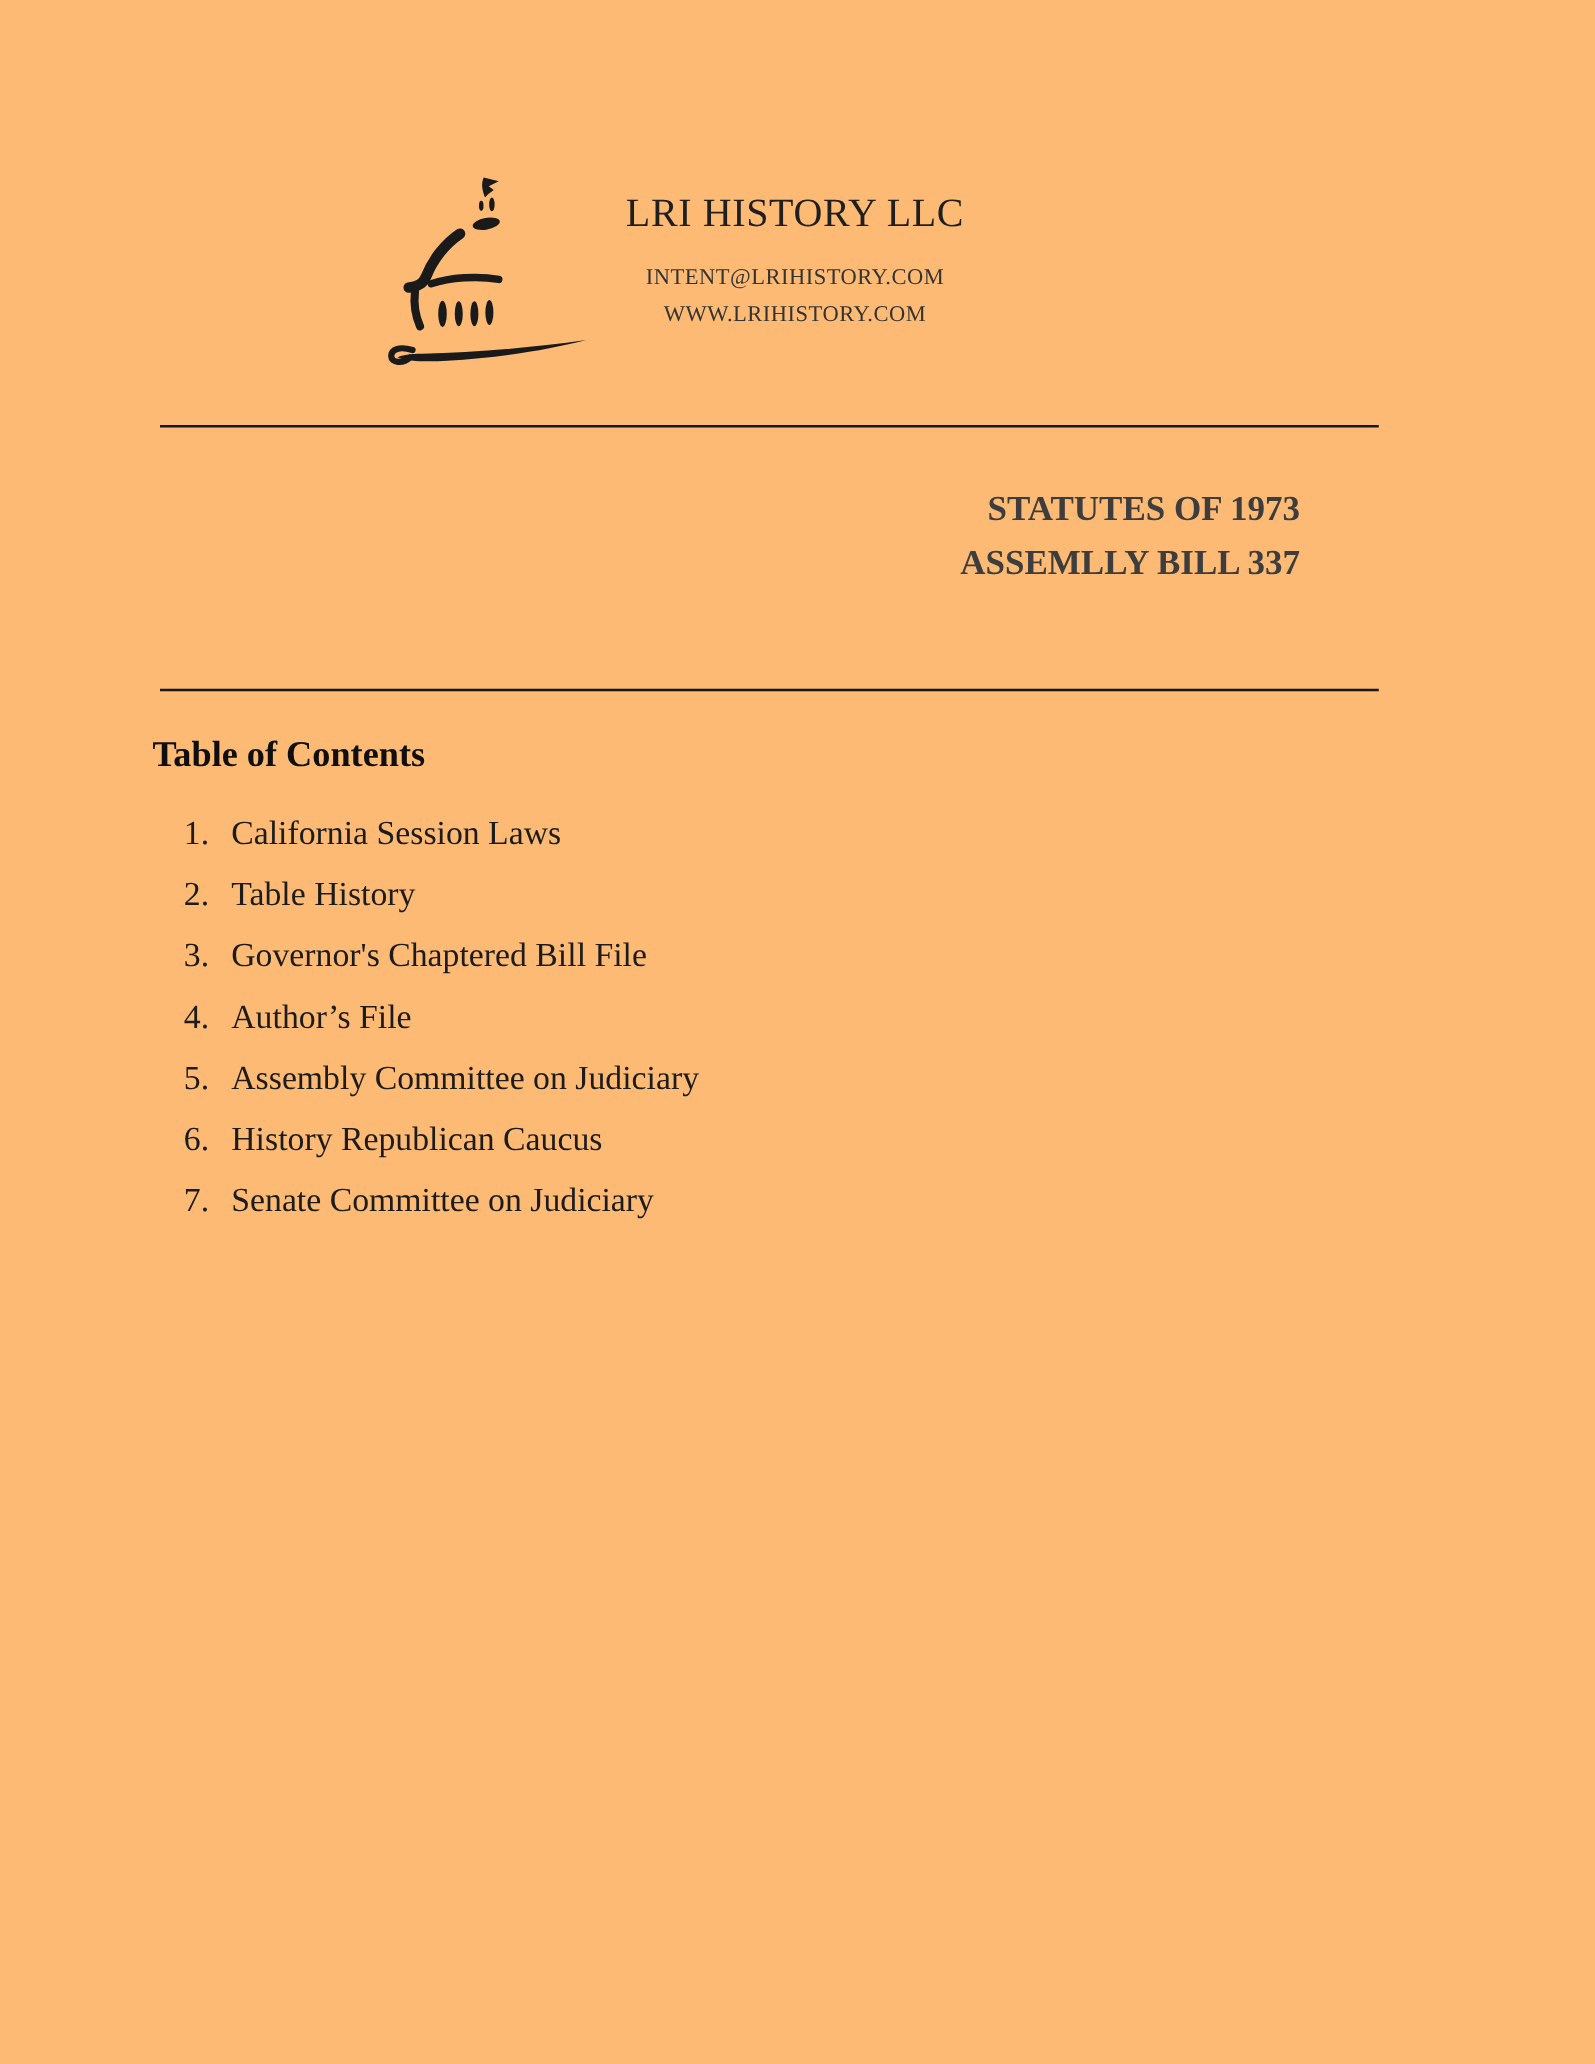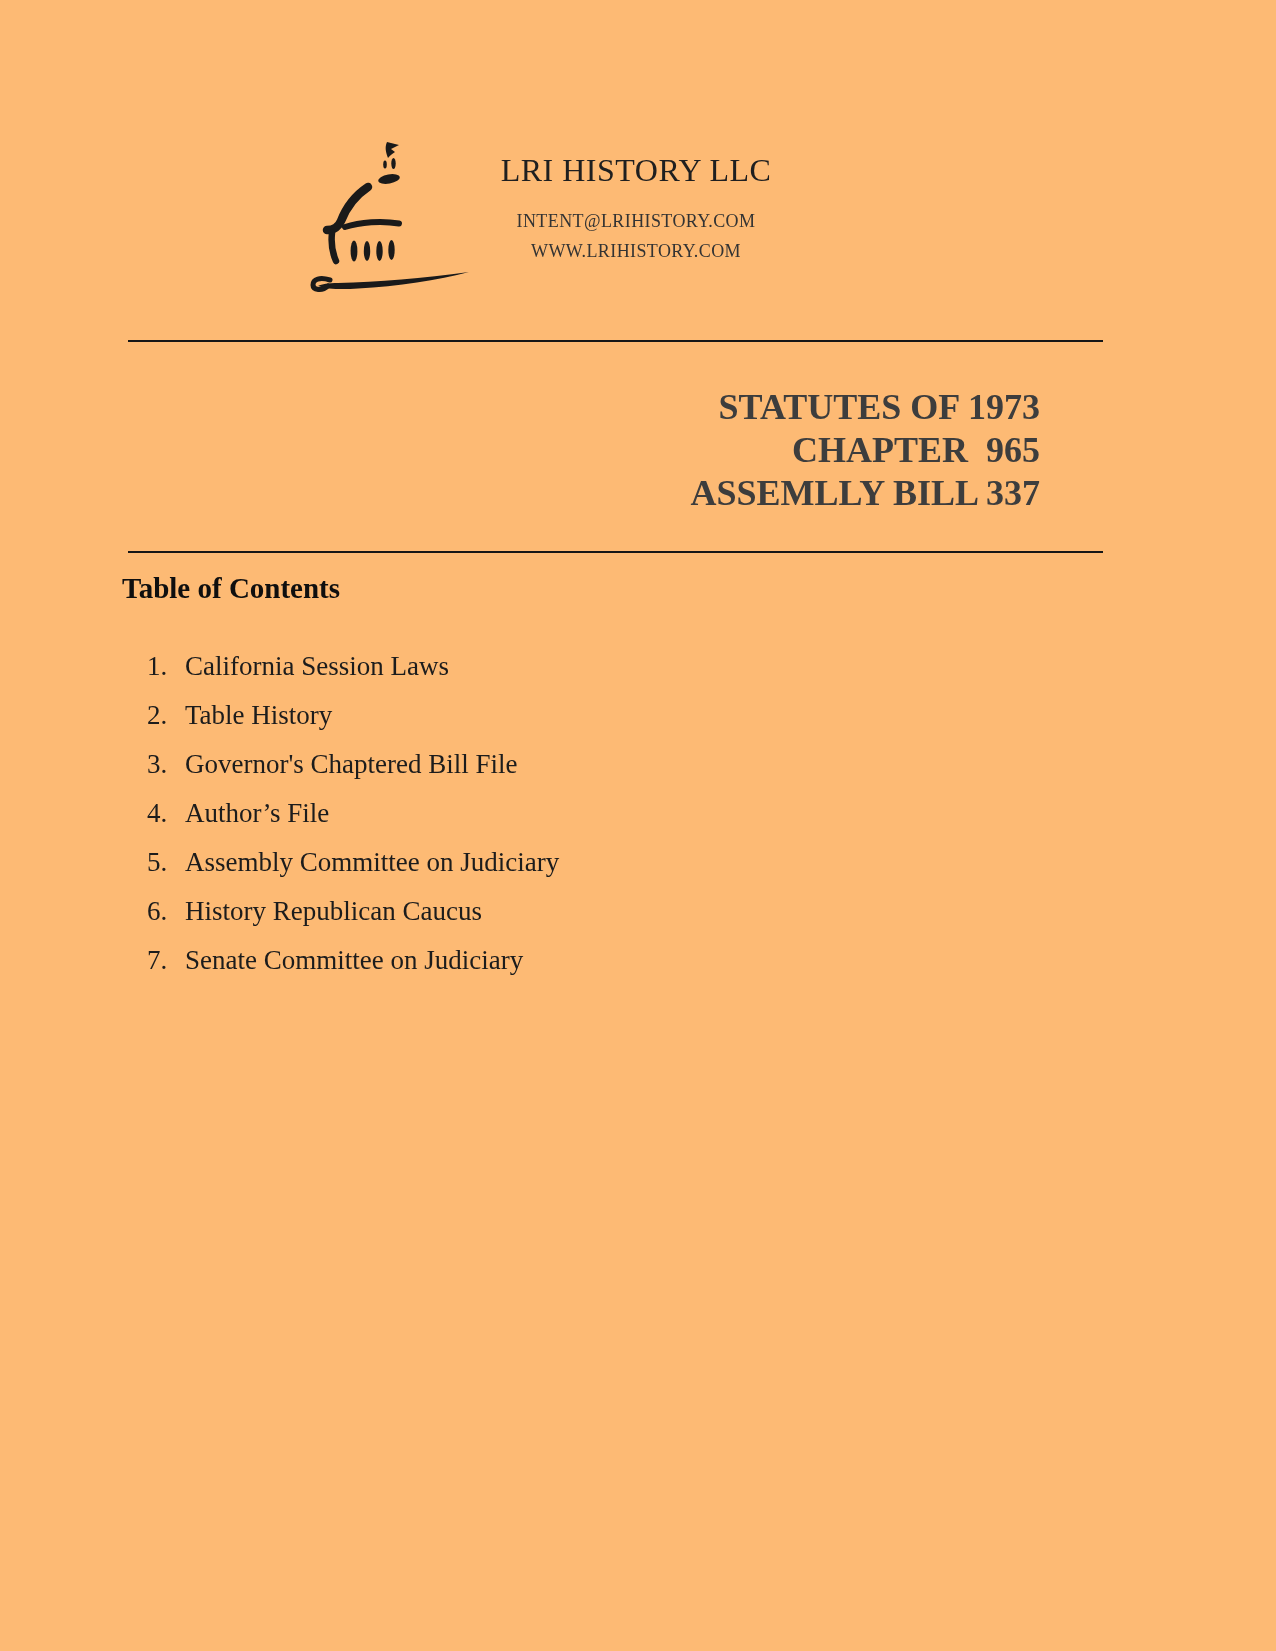--- a/index.html
+++ b/index.html
@@ -59,31 +59,31 @@
   .rule-top    { top: 340px; }
   .rule-bottom { top: 551px; }
 
   
   .ref {
     position: absolute;
     right: 236px;
     top: 386px;
     text-align: right;
     font-weight: bold;
-    font-size: 36px;
+    font-size: 28px;
     line-height: 43px;
     color: #3d3d3d;
   }
   .ref div { white-space: pre; }
 
   
   .toc-title {
     position: absolute;
     left: 122px;
-    top: 572px;
+    top: 588px;
     margin: 0;
     font-size: 29px;
     font-weight: bold;
     color: #0f0f0f;
     white-space: nowrap;
   }
   .toc-list {
     position: absolute;
     left: 147px;
     top: 651px;
@@ -145,21 +145,20 @@
   <div class="org-contact">
     <div>INTENT@LRIHISTORY.COM</div>
     <div>WWW.LRIHISTORY.COM</div>
   </div>
 
   <div class="rule rule-top"></div>
   <div class="rule rule-bottom"></div>
 
   <div class="ref">
     <div>STATUTES OF 1973</div>
-    <div>CHAPTER  965</div>
     <div>ASSEMLLY BILL 337</div>
   </div>
 
   <h1 class="toc-title">Table of Contents</h1>
   <ol class="toc-list" id="toc-list">
   <li class="toc-item">
     <span class="toc-num">1.</span>
     <span class="toc-label">California Session Laws</span>
   </li>
 

